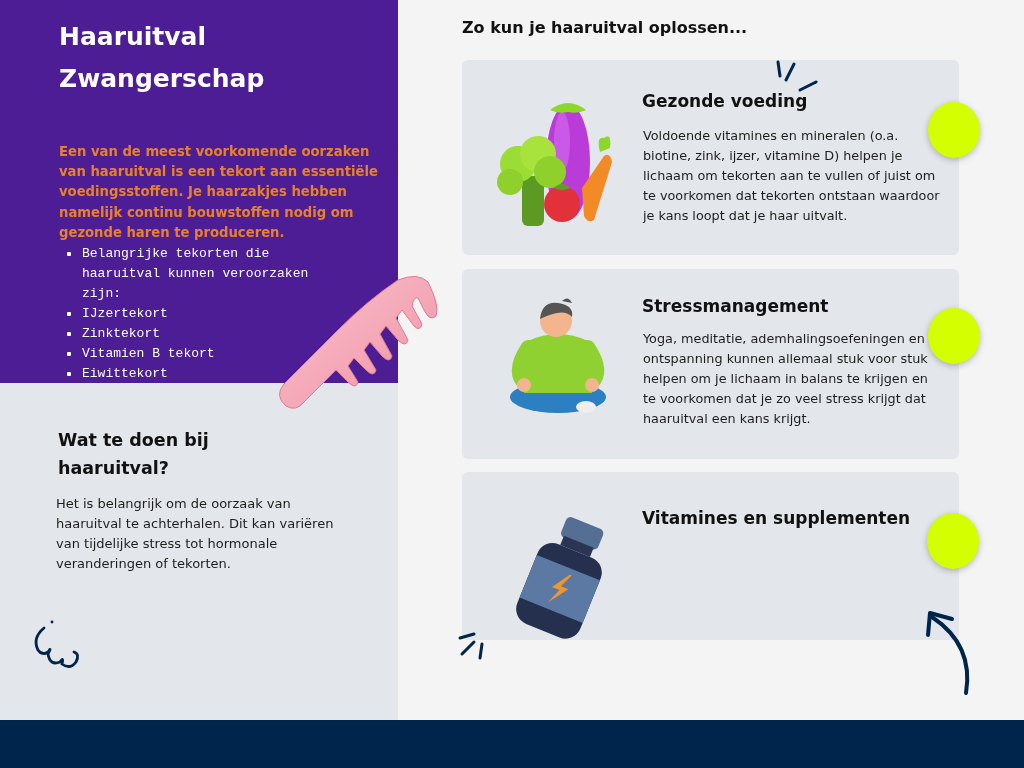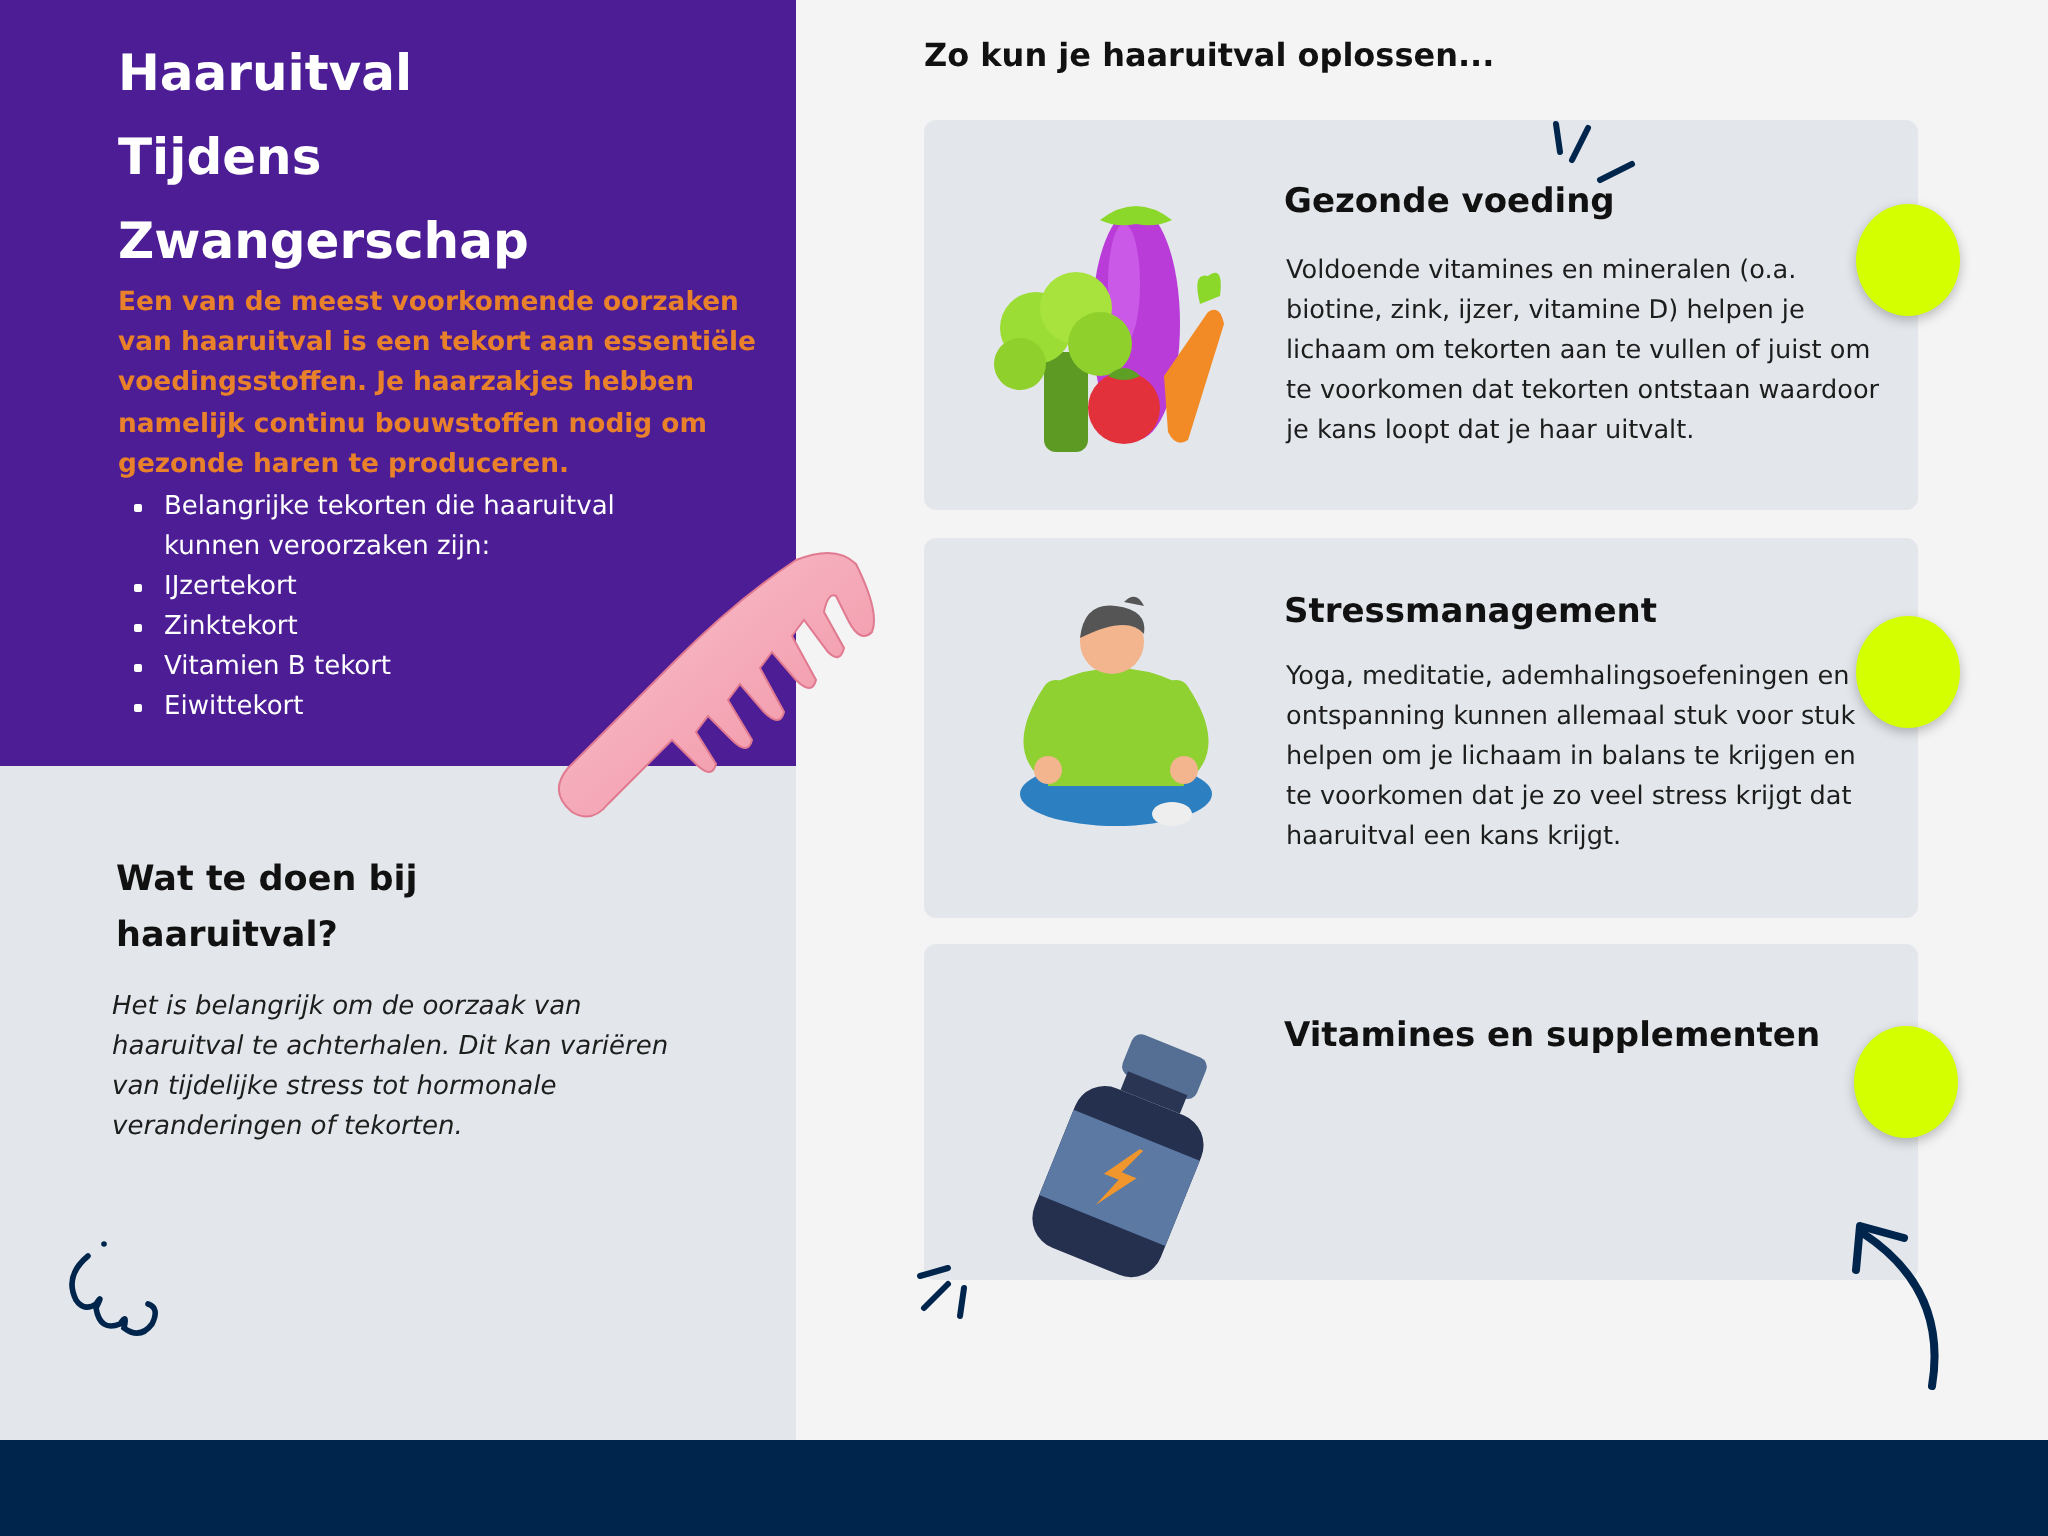--- a/index.html
+++ b/index.html
@@ -3,25 +3,25 @@
 <meta charset="utf-8">
 <style>
   * { box-sizing: border-box; margin: 0; padding: 0; }
   html, body { width: 1024px; height: 768px; overflow: hidden; }
   body { position: relative; background: #f4f4f5; font-family: "DejaVu Sans", sans-serif; color: #111; }
   .left-panel { position: absolute; left: 0; top: 0; width: 398px; height: 720px; background: #e3e6ea; }
   .hero { position: absolute; left: 0; top: 0; width: 398px; height: 383px; background: #4c1d95; }
   .hero-title { position: absolute; left: 59px; top: 16px; color: #fff; font-size: 25px; font-weight: bold; line-height: 42px; width: 300px; }
   .hero-intro { position: absolute; left: 59px; top: 142px; width: 325px; color: #e8812a; font-size: 13.2px; font-weight: bold; line-height: 20.2px; }
   .hero-list { position: absolute; left: 64px; top: 244px; color: #fff; font-size: 13px; line-height: 20px; list-style: none; width: 260px; }
-  .hero-list li { position: relative; padding-left: 18px; }
+  .hero-list li { position: relative; padding-left: 18px; font-family: Liberation Mono, monospace; }
   .hero-list li::before { content: ""; position: absolute; left: 3px; top: 8px; width: 4px; height: 4px; background: #fff; border-radius: 1px; }
   .comb { position: absolute; left: 268px; top: 266px; width: 180px; height: 150px; }
   .section2-title { position: absolute; left: 58px; top: 426px; font-size: 17.5px; font-weight: bold; line-height: 28px; width: 230px; color: #111; }
-  .section2-body { position: absolute; left: 56px; top: 494px; width: 290px; font-size: 13px; line-height: 20px; color: #1d1d1d; font-style: italic; }
+  .section2-body { position: absolute; left: 56px; top: 494px; width: 290px; font-size: 13px; line-height: 20px; color: #1d1d1d; }
   .swirl { position: absolute; left: 30px; top: 618px; width: 55px; height: 55px; }
   .right-title { position: absolute; left: 462px; top: 18px; font-size: 16px; font-weight: bold; color: #111; }
   .card { position: absolute; left: 462px; width: 497px; background: #e3e6ea; border-radius: 6px; }
   .card-1 { top: 60px; height: 195px; }
   .card-2 { top: 269px; height: 190px; }
   .card-3 { top: 472px; height: 168px; }
   .card-title { position: absolute; left: 180px; font-size: 17px; font-weight: bold; color: #111; white-space: nowrap; }
   .card-body { position: absolute; left: 181px; width: 300px; font-size: 12.8px; line-height: 20px; color: #1d1d1d; }
   .card-1 .card-title { top: 31px; }
   .card-1 .card-body { top: 66px; }
@@ -39,21 +39,20 @@
   .footer-bar { position: absolute; left: 0; top: 720px; width: 1024px; height: 48px; background: #00254d; }
 </style>
 </head>
 <body>
 
 <div class="left-panel"></div>
 
 <div class="hero">
   <h1 class="hero-title">
     <div>Haaruitval</div>
-    <div>Tijdens</div>
     <div>Zwangerschap</div>
   </h1>
   <p class="hero-intro">Een van de meest voorkomende oorzaken van haaruitval is een tekort aan essentiële voedingsstoffen. Je haarzakjes hebben namelijk continu bouwstoffen nodig om gezonde haren te produceren.</p>
   <ul class="hero-list">
     <li>Belangrijke tekorten die haaruitval kunnen veroorzaken zijn:</li>
     <li>IJzertekort</li>
     <li>Zinktekort</li>
     <li>Vitamien B tekort</li>
     <li>Eiwittekort</li>
   </ul>

